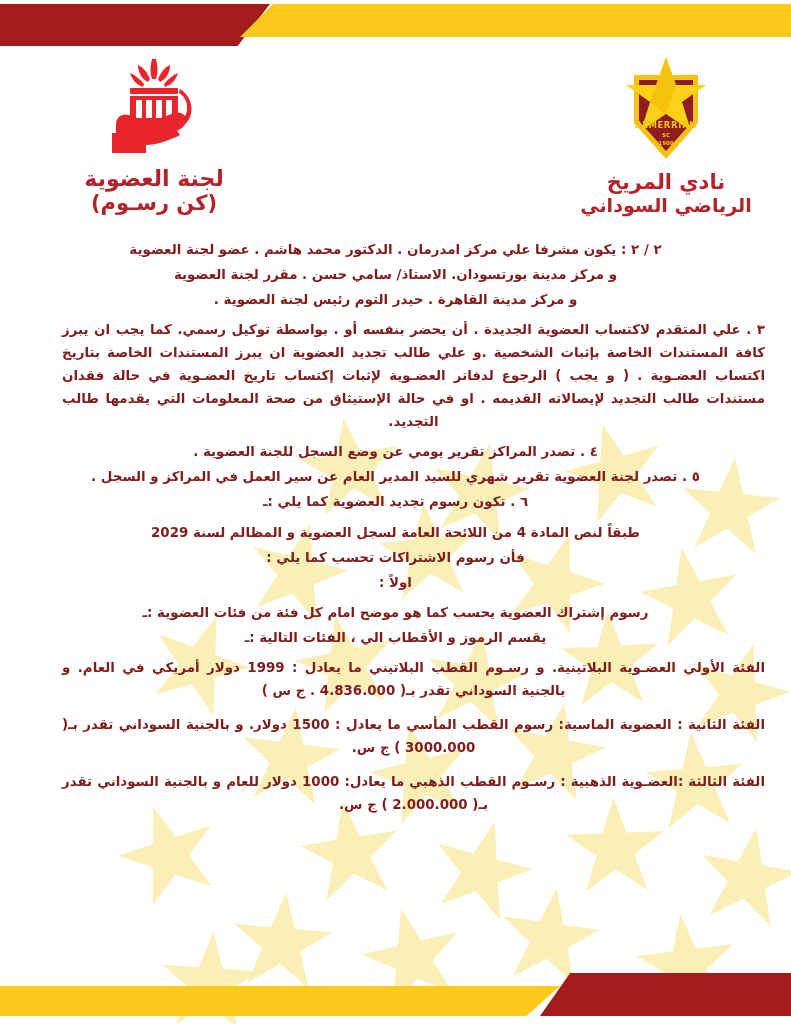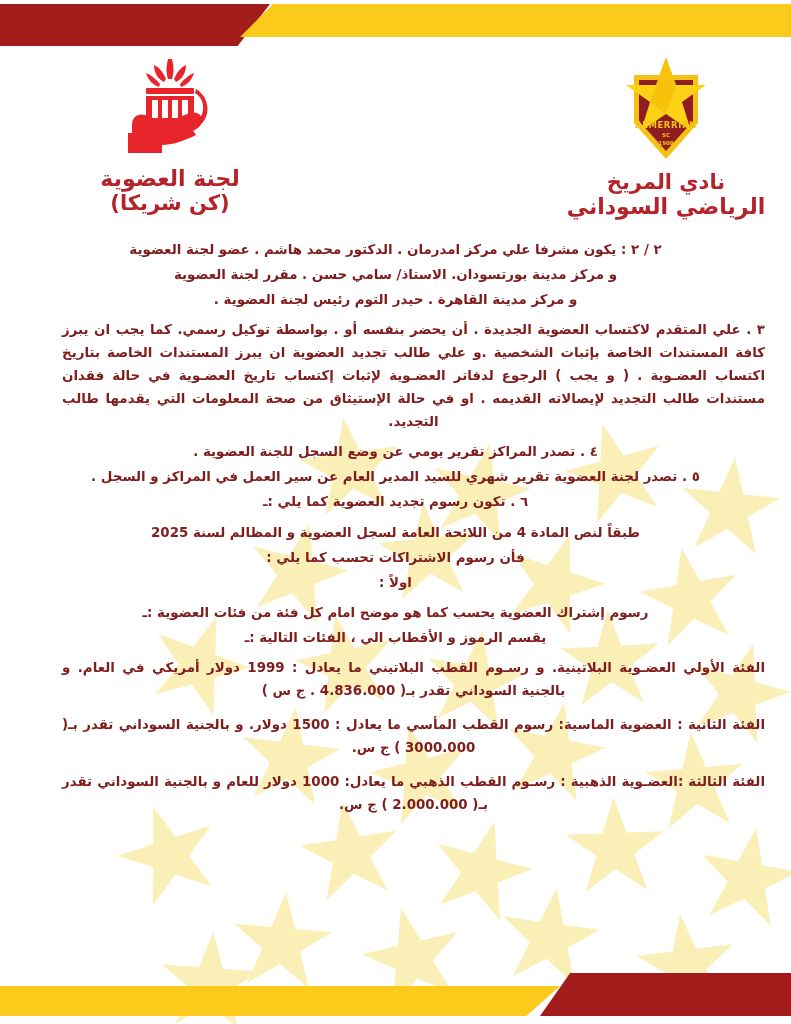--- a/index.html
+++ b/index.html
@@ -89,36 +89,36 @@
     top: 55px;
     left: 0;
     width: 791px;
     height: 170px;
     z-index: 3;
   }
   .logo-block {
     position: absolute;
     text-align: center;
   }
-  .logo-left  { left: 60px;  width: 220px; }
+  .logo-left  { left: 44px;  width: 220px; }
   .logo-right { left: 556px; width: 220px; }
 
   .logo-mark { display: block; margin: 0 auto; }
 
   .logo-caption {
     margin-top: 4px;
     color: #B4232A;
     font-weight: bold;
     line-height: 1.12;
     font-family: "DejaVu Sans", "Liberation Sans", sans-serif;
   }
   .logo-caption .l1 { display: block; font-size: 22px; }
   .logo-caption .l2 { display: block; font-size: 21px; }
   .logo-caption.club .l1 { font-size: 21px; }
-  .logo-caption.club .l2 { font-size: 22px; }
+  .logo-caption.club .l2 { font-size: 19px; }
 
   
   .body-text {
     position: absolute;
     top: 238px;
     left: 26px;
     width: 739px;
     z-index: 3;
     direction: rtl;
     text-align: right;
@@ -216,21 +216,21 @@
           <path d="M86 34 C96 40 100 52 96 62 C93 70 85 74 78 72 L79 67 C85 68 90 65 92 59 C95 51 92 42 85 38 Z"></path>
 
           <path d="M22 70 C22 62 28 58 35 60 L46 64 C52 66 58 66 64 64 L80 58 C86 56 92 59 92 65
                    C92 70 88 74 82 76 L62 83 C54 86 45 86 37 84 L22 80 Z"></path>
           <path d="M18 78 h34 v20 h-34 z"></path>
           <path d="M52 80 C62 80 72 78 82 74 L86 80 C74 86 62 90 52 90 Z"></path>
         </g>
       </svg>
       <div class="logo-caption">
         <span class="l1">لجنة العضوية</span>
-        <span class="l2">(كن شريكا)</span>
+        <span class="l2">(كن رسـوم)</span>
       </div>
     </div>
 
     <div class="logo-block logo-right">
       <svg class="logo-mark" width="104" height="112" viewBox="0 0 104 112">
 
         <path d="M20 20 H84 V68 L52 104 L20 68 Z" fill="#F5C116"></path>
 
         <path d="M25 25 H79 V66 L52 96 L25 66 Z" fill="#8E1D22"></path>
 
@@ -260,21 +260,21 @@
     <p class="para justify">٣ . علي المتقدم لاكتساب العضوية الجديدة . أن يحضر بنفسه أو . بواسطة توكيل رسمي.  كما يجب ان يبرز كافة المستندات الخاصة بإثبات الشخصية  .و علي طالب تجديد العضوية ان يبرز المستندات الخاصة بتاريخ اكتساب العضـوية .  ( و يجب ) الرجوع لدفاتر العضـوية لإثبات إكتساب تاريخ العضـوية في حالة فقدان مستندات طالب التجديد لإيصالاته القديمه .  او في حالة الإستيثاق من  صحة المعلومات التي يقدمها طالب التجديد.</p>
 
     <div class="gap-sm"></div>
 
     <p class="para center">٤ . تصدر المراكز تقرير يومي عن وضع السجل للجنة العضوية .</p>
     <p class="para center">٥ . تصدر لجنة العضوية تقرير شهري للسيد المدير العام عن سير العمل في المراكز و السجل .</p>
     <p class="para center">٦ . تكون رسوم تجديد العضوية كما يلي :ـ</p>
 
     <div class="gap-sm"></div>
 
-    <p class="para center">طبقاً لنص المادة 4 من اللائحة العامة لسجل العضوية و المظالم لسنة 2025</p>
+    <p class="para center">طبقاً لنص المادة 4 من اللائحة العامة لسجل العضوية و المظالم لسنة 2029</p>
     <p class="para center">فأن رسوم الاشتراكات تحسب كما يلي :</p>
     <p class="para center">اولاً :</p>
 
     <div class="gap-sm"></div>
 
     <p class="para center">رسوم إشتراك العضوية يحسب كما هو موضح امام كل فئة من فئات العضوية :ـ</p>
     <p class="para center">يقسم الرموز و الأقطاب الي ، الفئات التالية  :ـ</p>
 
     <div class="gap-sm"></div>
 

